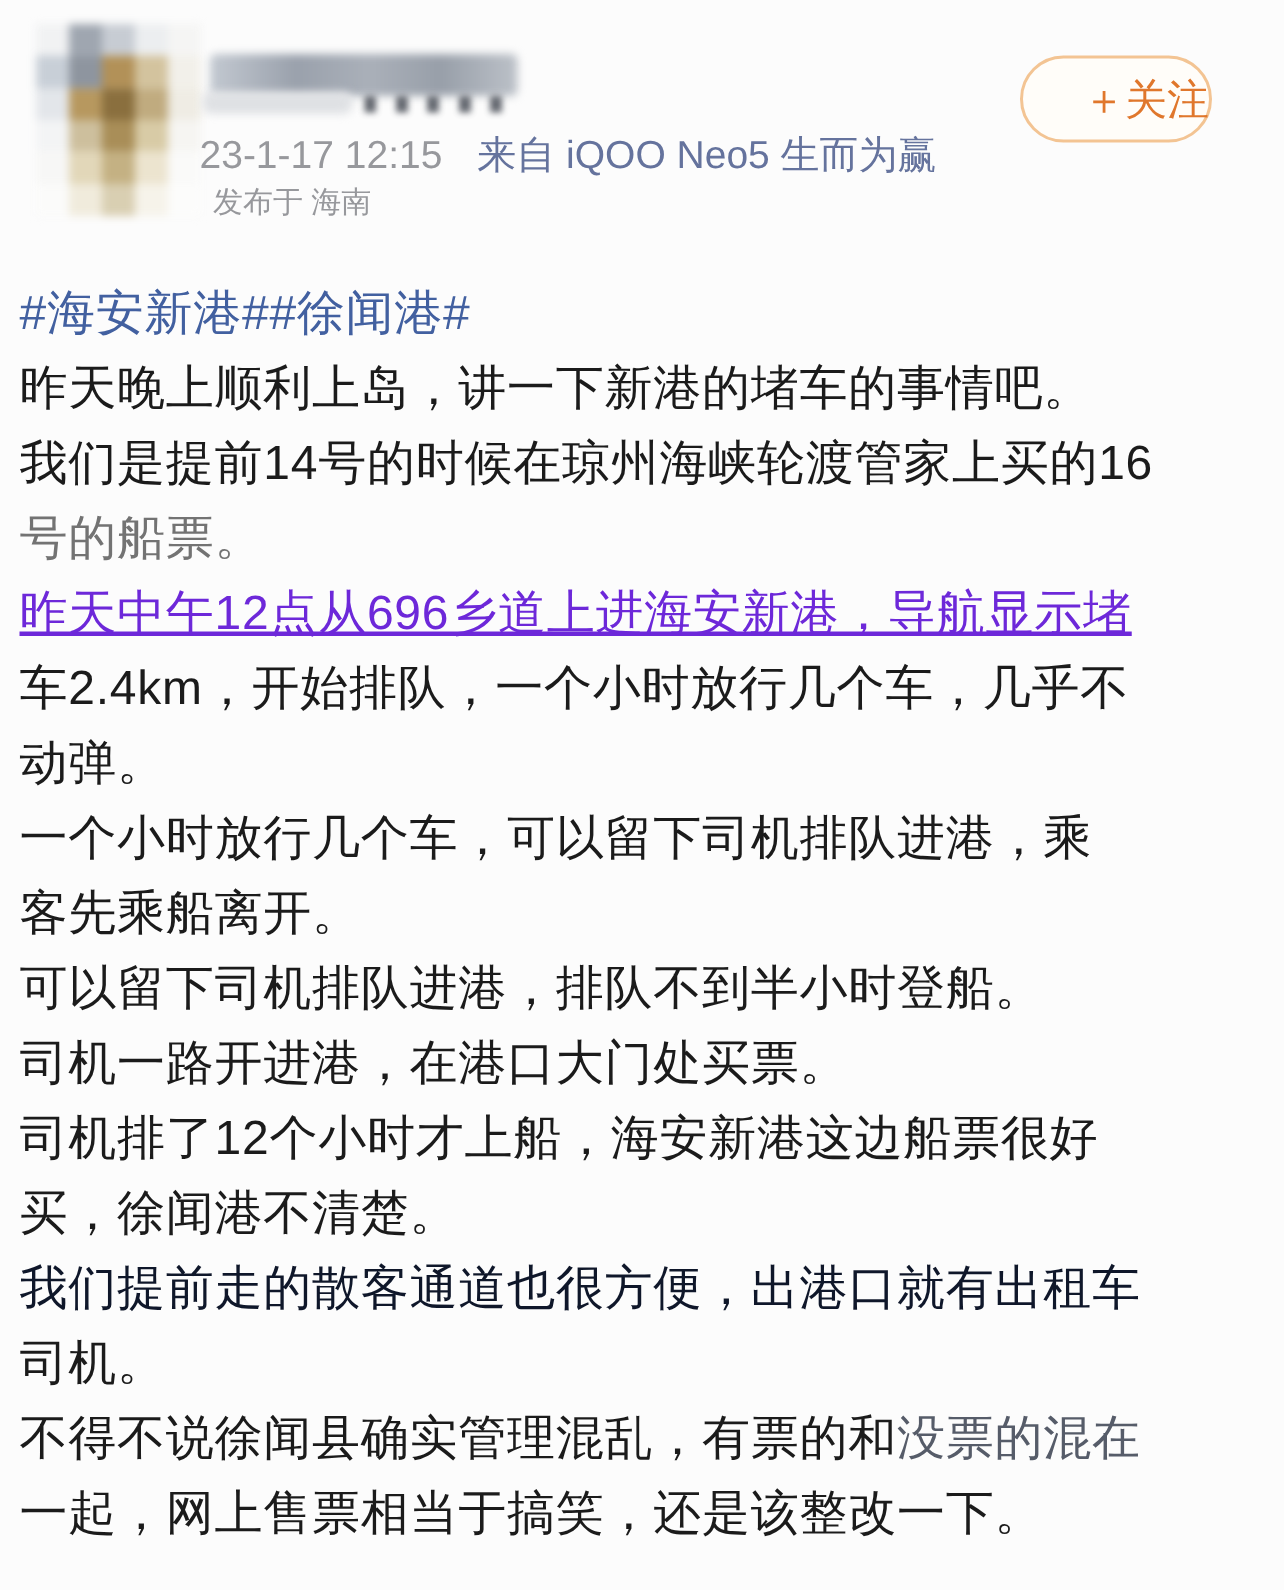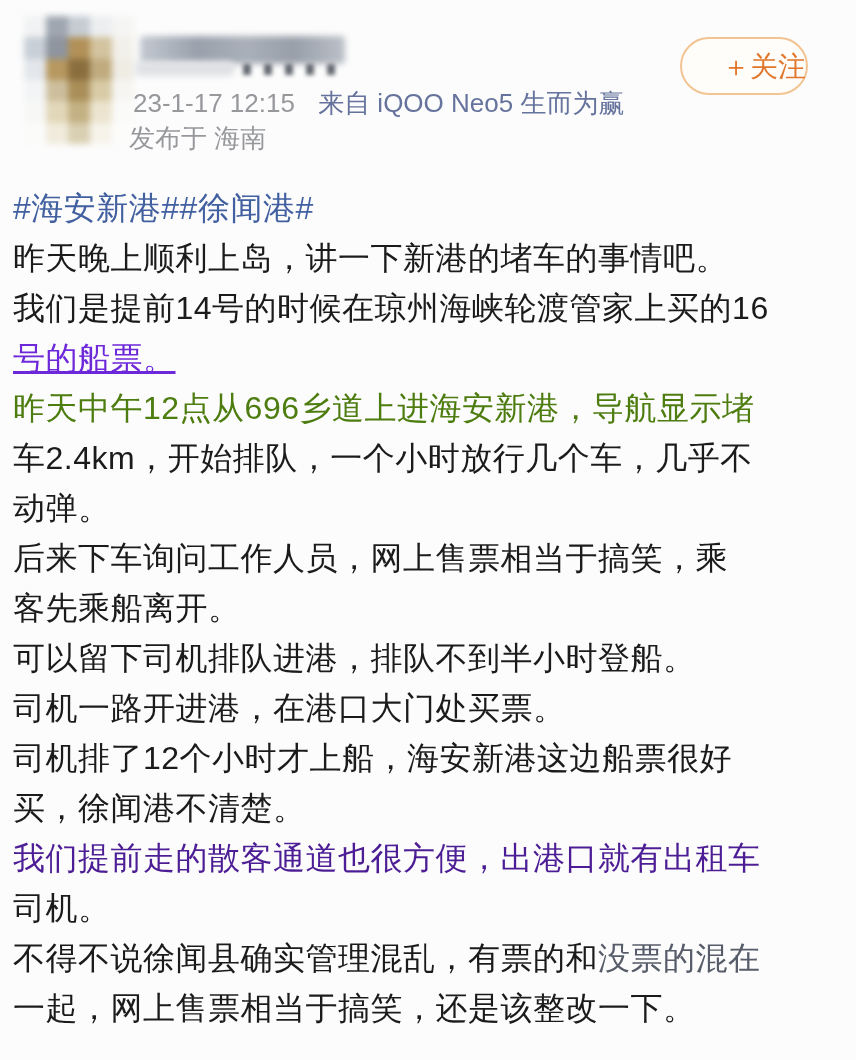--- a/index.html
+++ b/index.html
@@ -50,22 +50,22 @@
   .meta-row {
     position: absolute;
     left: 133px; top: 86px;
     font-size: 26px;
     white-space: nowrap;
   }
   .meta-timestamp { color: #97989c; }
   .meta-source { margin-left: 16px; }
   .location-row {
     position: absolute;
-    left: 129px; top: 121px;
-    font-size: 26px;
+    left: 142px; top: 121px;
+    font-size: 20px;
     color: #97989c;
     white-space: nowrap;
   }
   .follow-btn {
     position: absolute;
     left: 680px; top: 37px;
     width: 128px; height: 58px;
     border-radius: 29px;
     background: #fffdf9;
     font-size: 28px;
@@ -139,29 +139,29 @@
   <div class="location-row">发布于 海南</div>
 
   <button class="follow-btn" style="color: rgb(224, 119, 44); border: 2px solid rgb(243, 196, 147);">
     <span>＋关注</span>
   </button>
 
   <div class="post-body">
       <div class="post-line"><span style="color: rgb(66, 96, 160);">#海安新港##徐闻港#</span></div>
       <div class="post-line"><span style="color: rgb(27, 27, 27);">昨天晚上顺利上岛，讲一下新港的堵车的事情吧。</span></div>
       <div class="post-line"><span style="color: rgb(27, 27, 27);">我们是提前14号的时候在琼州海峡轮渡管家上买的16</span></div>
-      <div class="post-line"><span style="color: #6d28d9; text-decoration: underline;">号的船票。</span></div>
-      <div class="post-line"><span style="color: #4d7c0f;">昨天中午12点从696乡道上进海安新港，导航显示堵</span></div>
+      <div class="post-line"><span style="color: #737373;">号的船票。</span></div>
+      <div class="post-line"><span style="color: #6d28d9; text-decoration: underline;">昨天中午12点从696乡道上进海安新港，导航显示堵</span></div>
       <div class="post-line"><span style="color: rgb(27, 27, 27);">车2.4km，开始排队，一个小时放行几个车，几乎不</span></div>
       <div class="post-line"><span style="color: rgb(27, 27, 27);">动弹。</span></div>
-      <div class="post-line"><span style="color: rgb(27, 27, 27);">后来下车询问工作人员，网上售票相当于搞笑，乘</span></div>
+      <div class="post-line"><span style="color: rgb(27, 27, 27);">一个小时放行几个车，可以留下司机排队进港，乘</span></div>
       <div class="post-line"><span style="color: rgb(27, 27, 27);">客先乘船离开。</span></div>
       <div class="post-line"><span style="color: rgb(27, 27, 27);">可以留下司机排队进港，排队不到半小时登船。</span></div>
       <div class="post-line"><span style="color: rgb(27, 27, 27);">司机一路开进港，在港口大门处买票。</span></div>
       <div class="post-line"><span style="color: rgb(27, 27, 27);">司机排了12个小时才上船，海安新港这边船票很好</span></div>
       <div class="post-line"><span style="color: rgb(27, 27, 27);">买，徐闻港不清楚。</span></div>
-      <div class="post-line"><span style="color: #4c1d95;">我们提前走的散客通道也很方便，出港口就有出租车</span></div>
+      <div class="post-line"><span style="color: #0f172a;">我们提前走的散客通道也很方便，出港口就有出租车</span></div>
       <div class="post-line"><span style="color: rgb(27, 27, 27);">司机。</span></div>
       <div class="post-line"><span style="color: rgb(27, 27, 27);">不得不说徐闻县确实管理混乱，有票的和</span><span style="color: rgb(86, 92, 105);">没票的混在</span></div>
       <div class="post-line"><span style="color: rgb(27, 27, 27);">一起，网上售票相当于搞笑，还是该整改一下。</span></div>
     </div>
 
 </div>
 
 </body></html>

